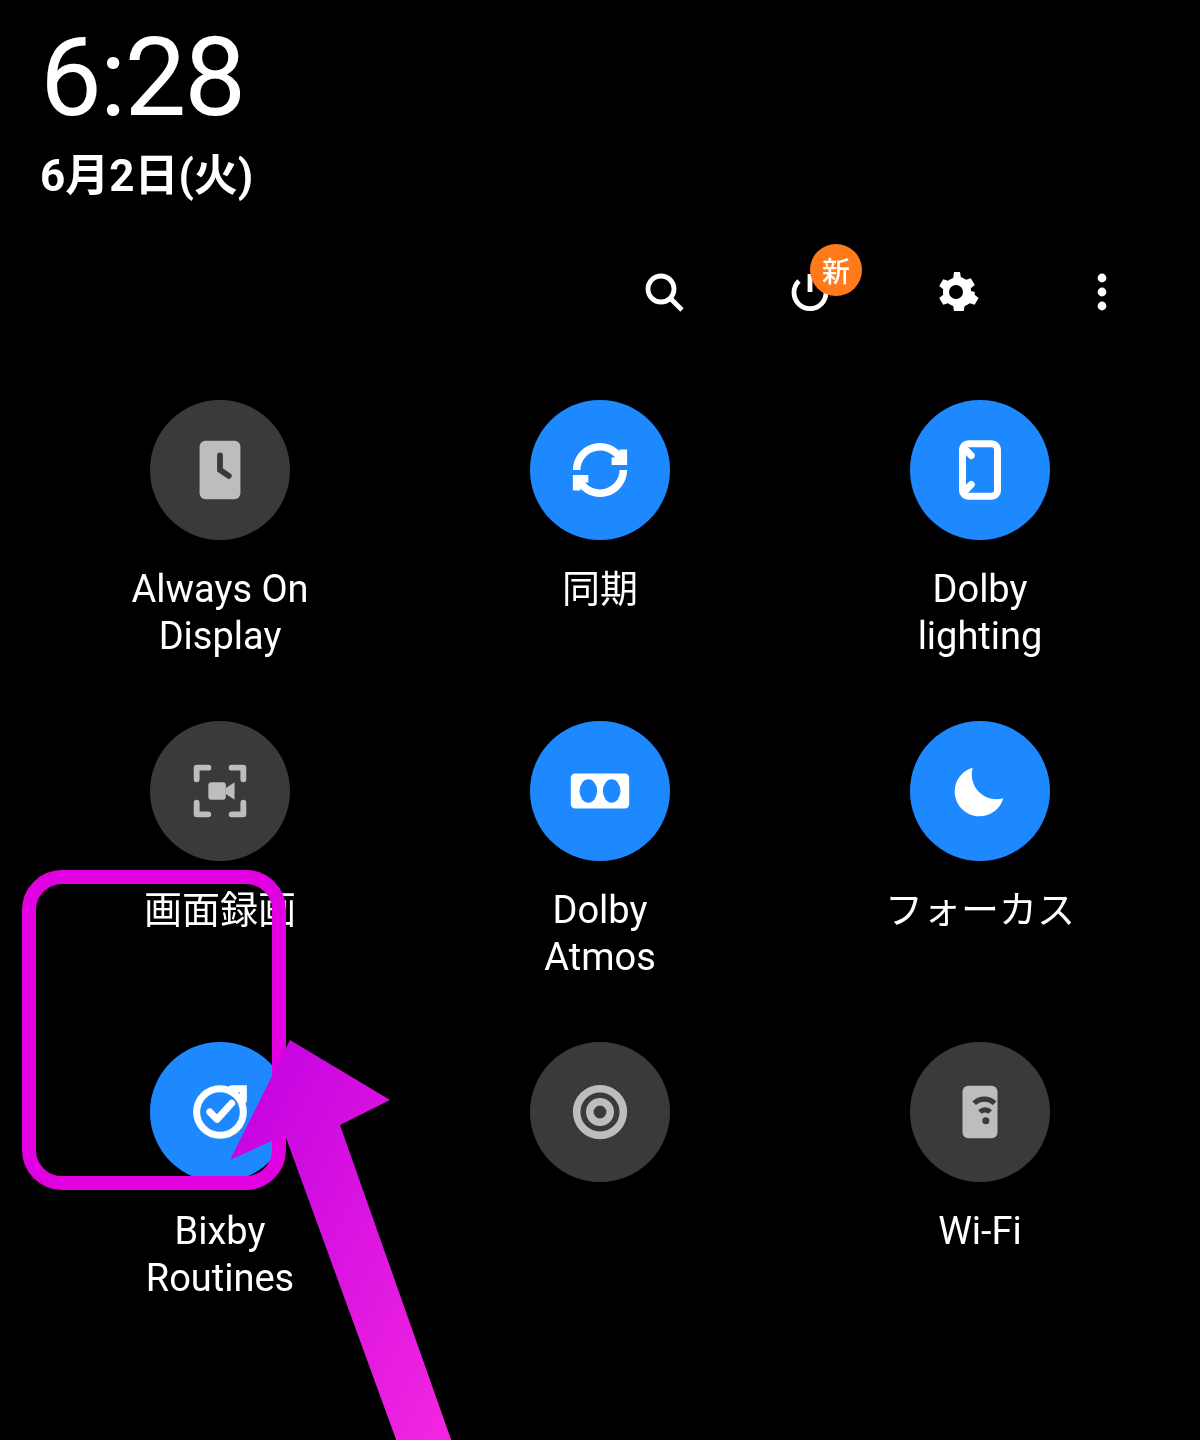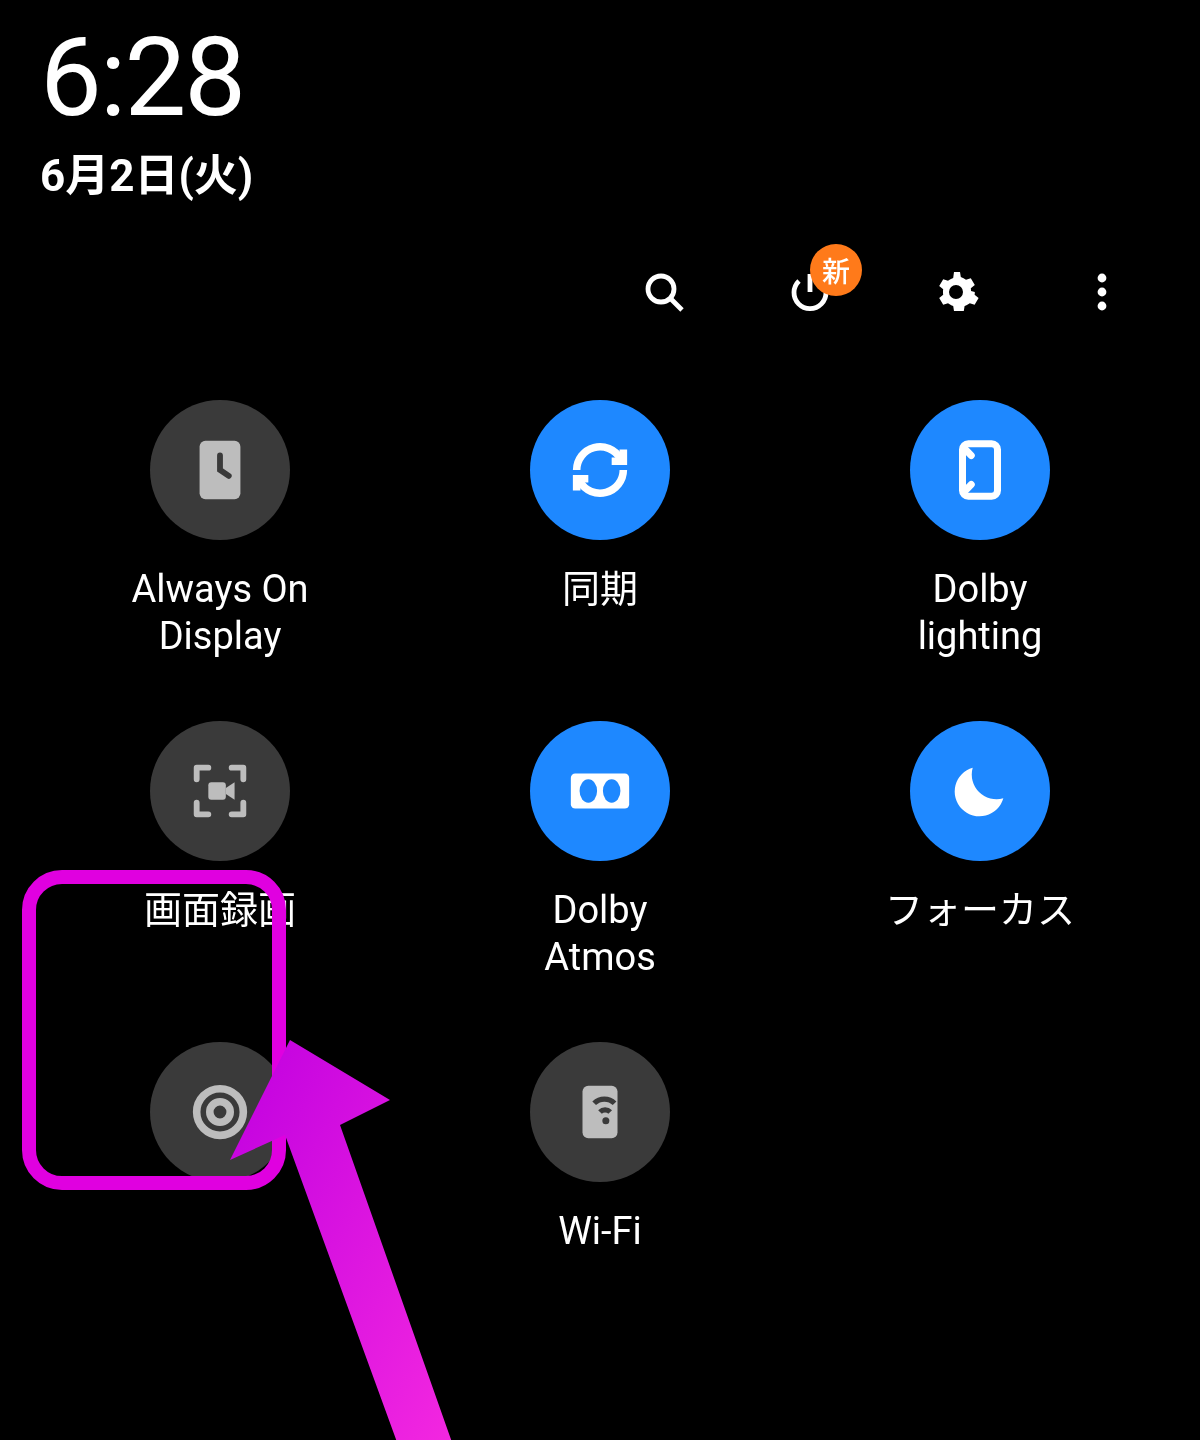--- a/index.html
+++ b/index.html
@@ -204,20 +204,31 @@
 
   <div class="tile">
     <div class="circle on">
       <svg viewBox="0 0 24 24" fill="#fff">
         <path d="M20 14.5A8.5 8.5 0 0 1 9.5 4 8.5 8.5 0 1 0 20 14.5z"></path>
       </svg>
     </div>
     <div class="tile-label">フォーカス</div>
   </div>
 
+  <div class="tile">
+    <div class="circle on">
+      <svg viewBox="0 0 24 24" fill="none" stroke="#fff" stroke-width="2.4">
+        <circle cx="12" cy="12" r="8"></circle>
+        <path d="M20 8l0-4l-4 0" stroke-linecap="round"></path>
+        <path d="M8.5 12l2.5 2.5L16 9" stroke-linecap="round" stroke-linejoin="round"></path>
+      </svg>
+    </div>
+    <div class="tile-label">Bixby
+Routines</div>
+  </div>
 
   <div class="tile">
     <div class="circle off">
       <svg viewBox="0 0 24 24" fill="none" stroke="#bdbdbd" stroke-width="2.6">
         <circle cx="12" cy="12" r="8"></circle>
           <circle cx="12" cy="12" r="3.5"></circle>
       </svg>
     </div>
   </div>
 

